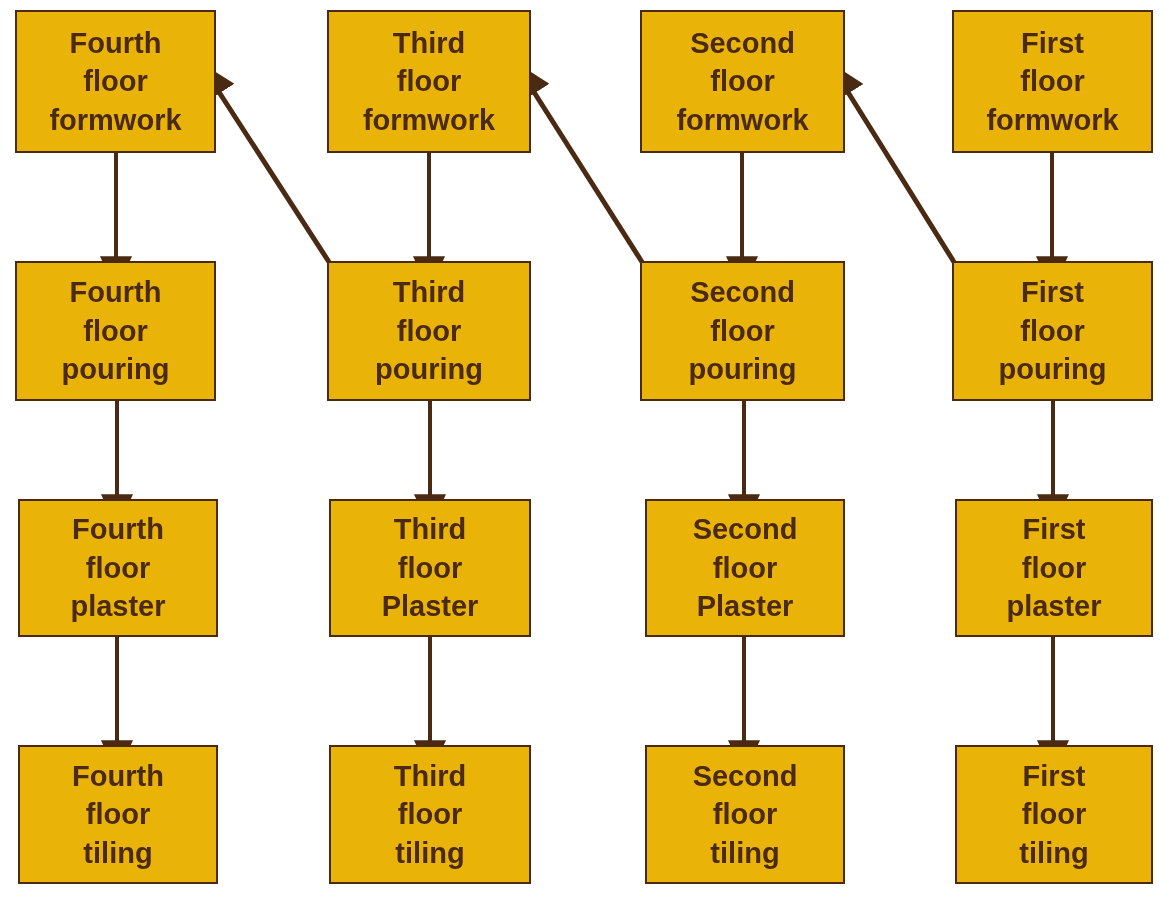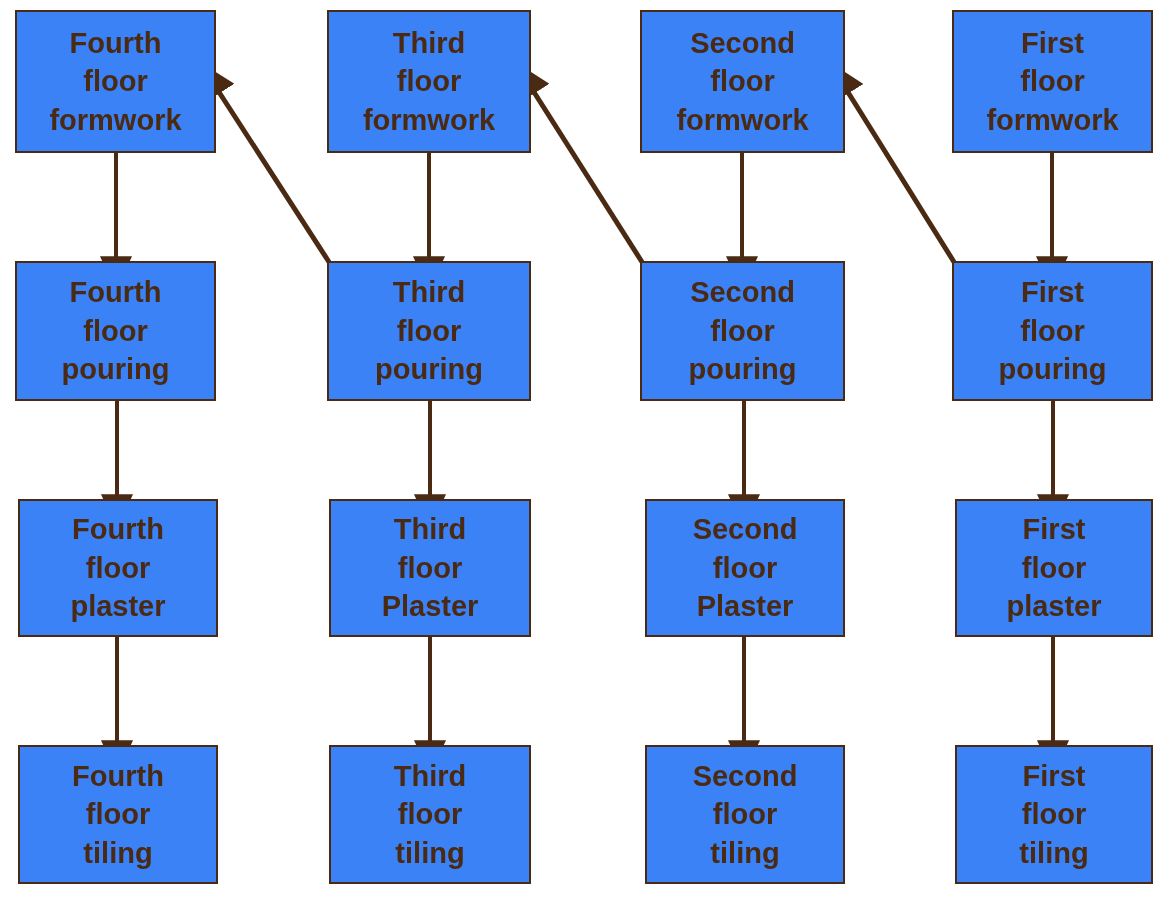--- a/index.html
+++ b/index.html
@@ -23,21 +23,21 @@
     left: 0;
     top: 0;
     width: 1169px;
     height: 900px;
     pointer-events: none;
   }
   .node {
     position: absolute;
     box-sizing: border-box;
     border: 2px solid #4a2a12;
-    background: #3b82f6;
+    background: #eab308;
     display: flex;
     flex-direction: column;
     justify-content: center;
     color: #4a2a12;
     font-family: "Liberation Sans", sans-serif;
     font-weight: bold;
     font-size: 29px;
     line-height: 1.33;
     text-align: center;
     z-index: 2;

